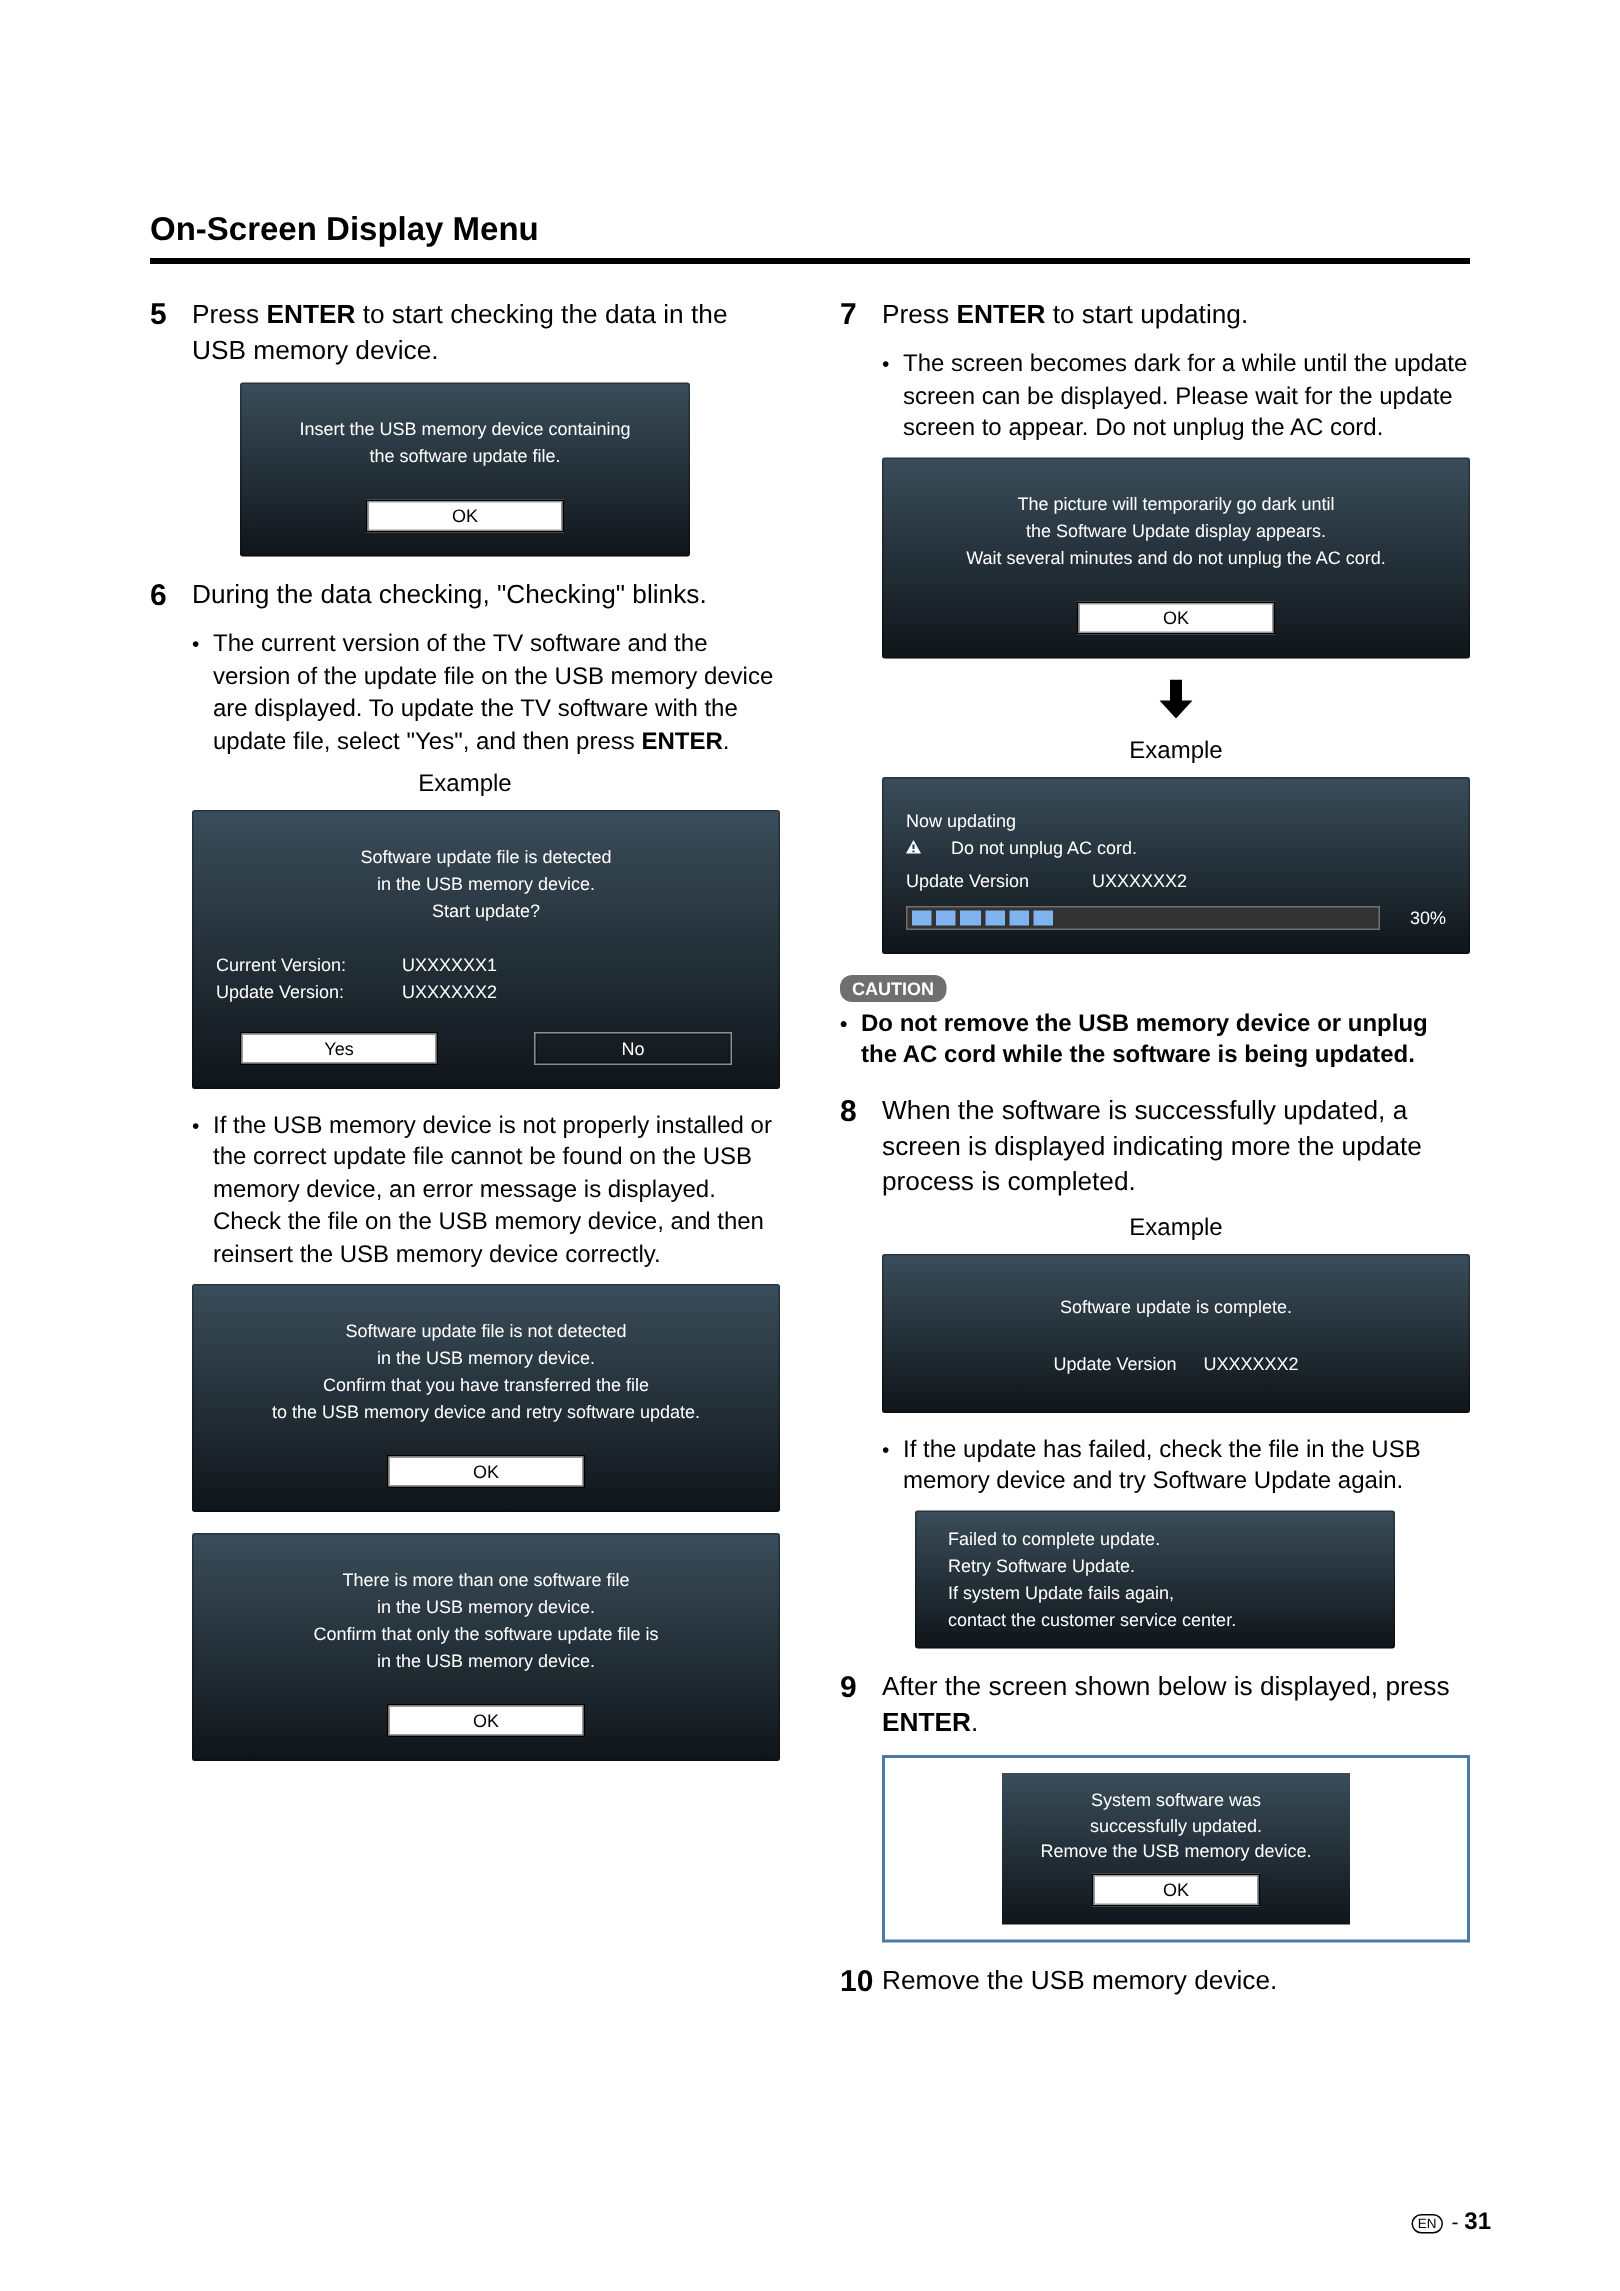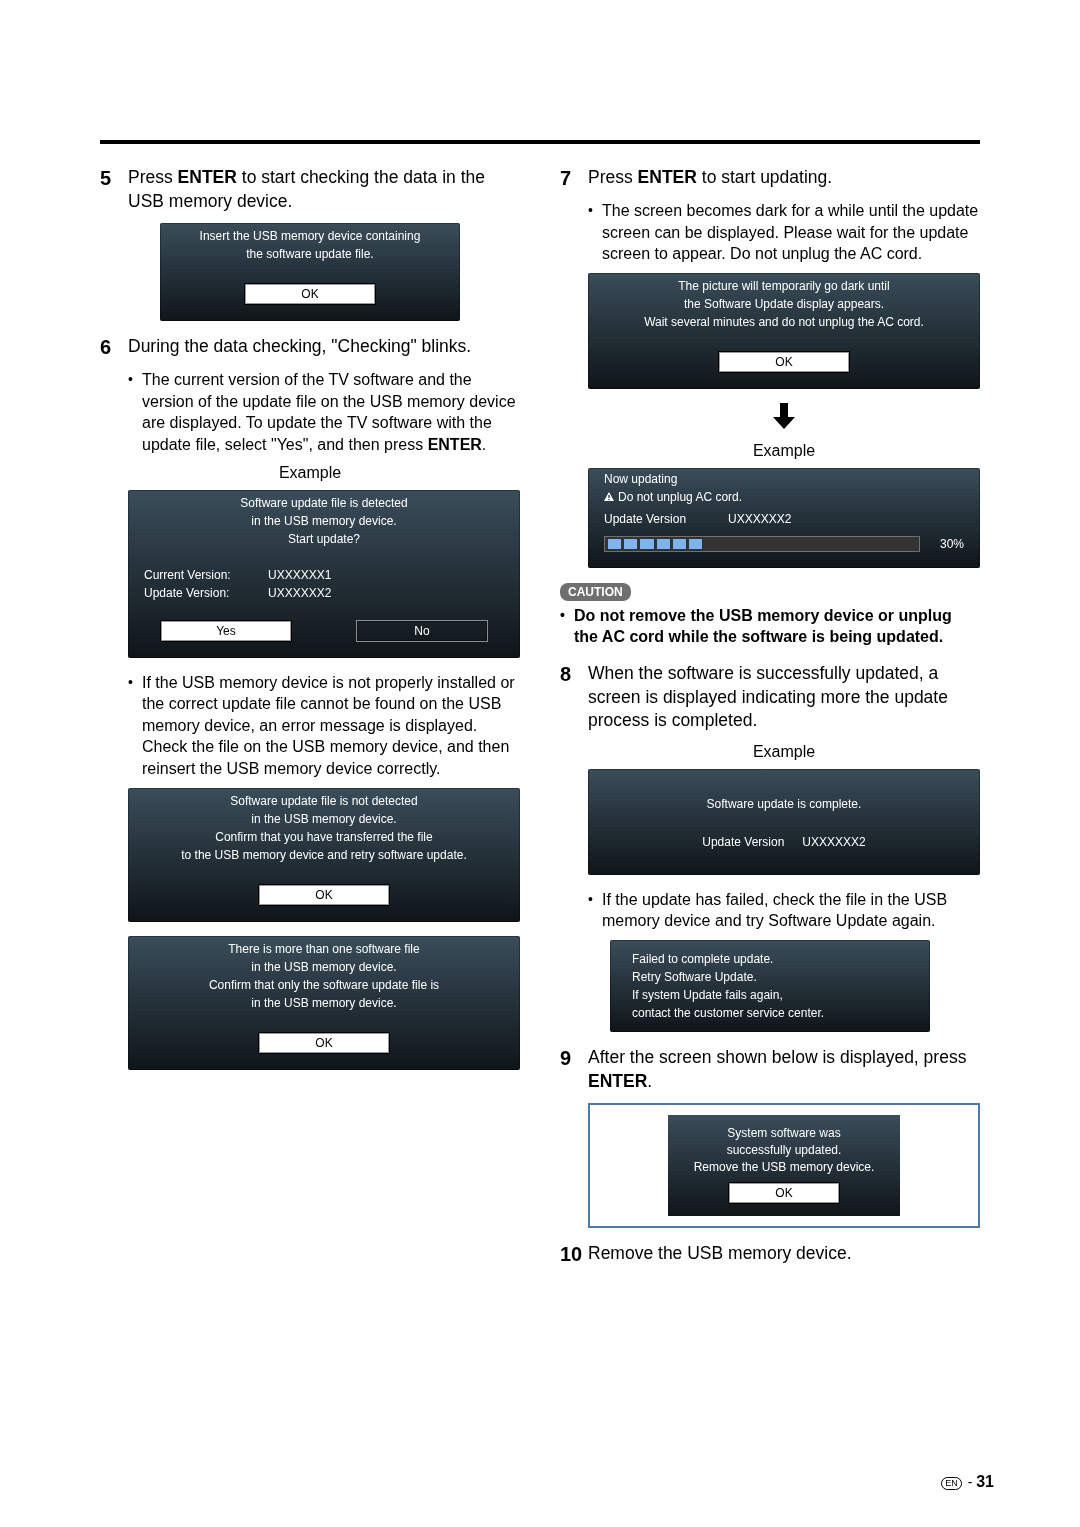--- a/index.html
+++ b/index.html
@@ -75,21 +75,21 @@
     font-size: 16px;
     margin: 6px 0 4px 0;
   }
   
   .osd {
     margin: 8px 0 14px 28px;
     background: linear-gradient(to bottom, #3a4d5a 0%, #0f1519 100%);
     color: #fff;
     font-size: 12px;
     border-radius: 2px;
-    padding: 4px 16px 16px 16px;
+    padding: 22px 16px 16px 16px;
     text-align: center;
     box-shadow: 0 0 0 1px rgba(0,0,0,0.3) inset;
   }
   .osd .msg {
     margin: 0 auto 20px auto;
     line-height: 1.5;
     white-space: pre-line;
   }
   .osd-button {
     display: inline-block;
@@ -154,21 +154,21 @@
   .osd.progress .bar-blocks span {
     background: #7fb4ef;
     flex: 1 1 0;
   }
   .osd.progress .bar-pct {
     flex: 0 0 34px;
     font-size: 12px;
     color: #fff;
     text-align: right;
   }
-  .osd .warn { display: inline-flex; align-items: center; gap: 4px; }
+  .osd .warn { display: inline-flex; align-items: center; gap: 20px; }
   .osd .warn svg { width: 10px; height: 10px; }
 
   
   .caution-row { margin: 10px 0 0 0; }
   .caution-badge {
     display: inline-block;
     background: #6f6f6f;
     color: #fff;
     font-size: 12px;
     font-weight: bold;
@@ -229,20 +229,21 @@
     line-height: 1;
     margin-right: 2px;
   }
   .fnum { font-weight: bold; font-size: 16px; }
 </style>
 </head>
 <body>
 
 <div class="page">
 
+  <div class="heading">On-Screen Display Menu</div>
   <hr class="rule">
 
   <div class="cols">
 
     <div class="col">
 
       <div class="step">
         <div class="step-num">5</div>
         <div class="step-body">
           <span>Press </span><b>ENTER</b><span> to start checking the data in the USB memory device.</span>

